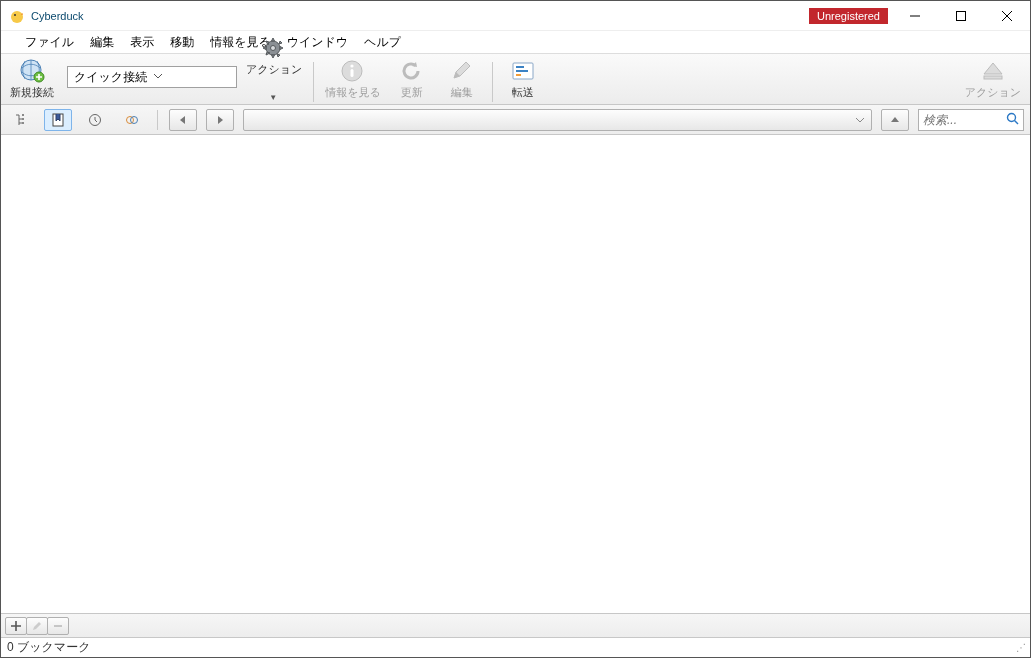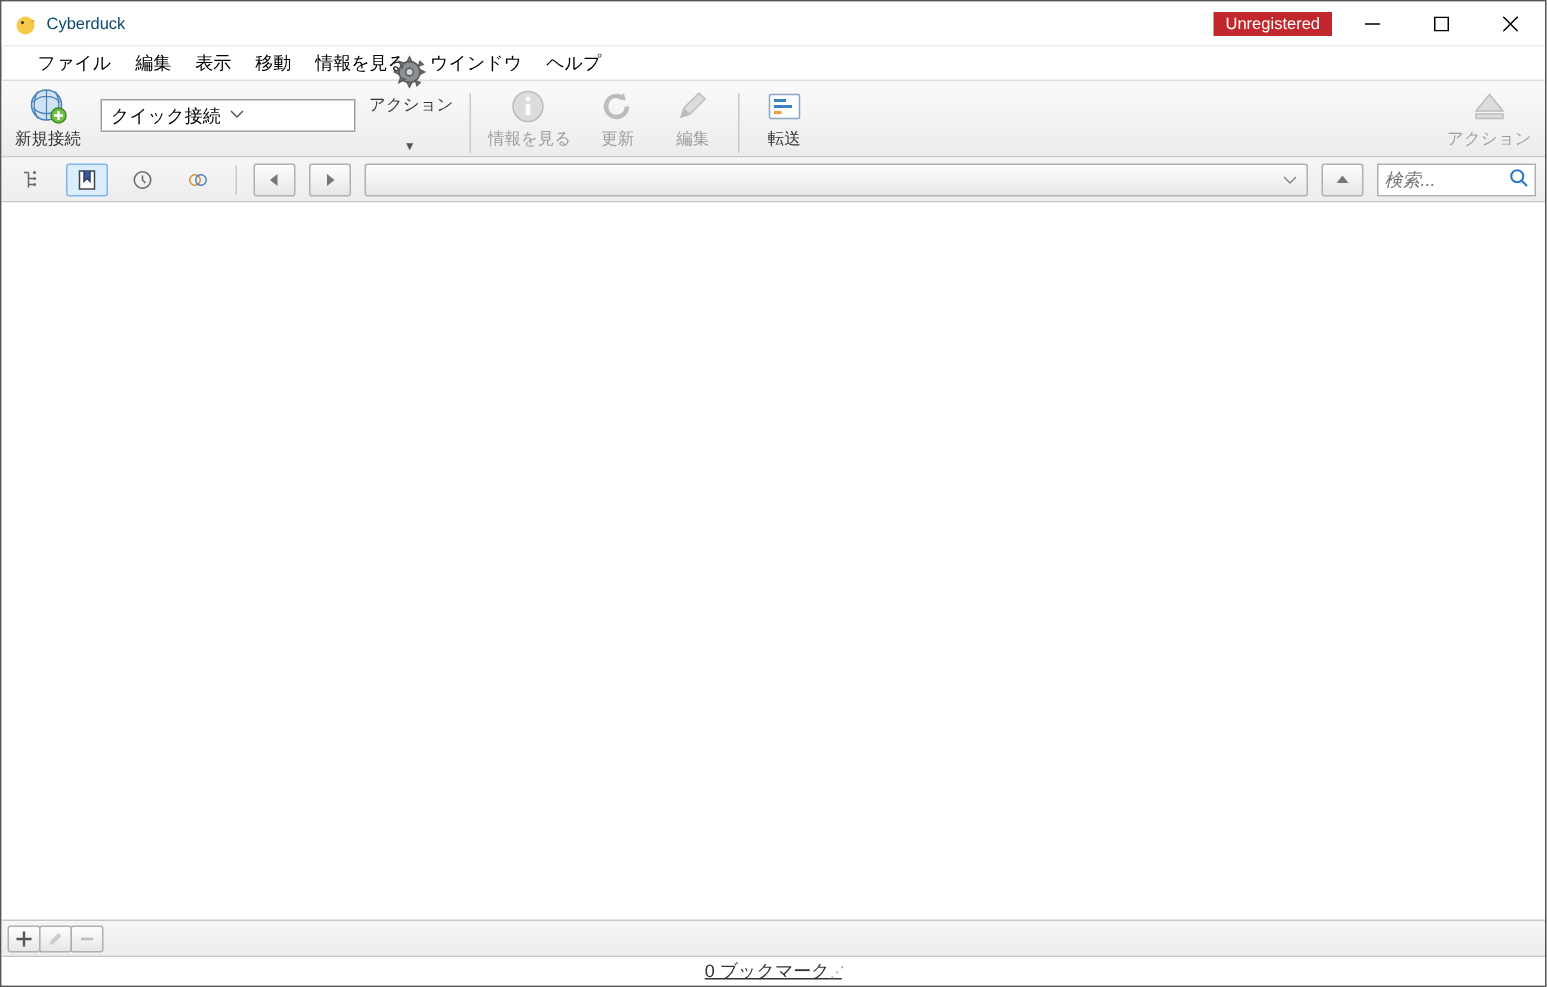--- a/index.html
+++ b/index.html
@@ -48,21 +48,21 @@
 
 
 .main { flex: 1; background: #fff; }
 
 
 .bottom-bar { height: 24px; border-top: 1px solid #c7c7c7; background: linear-gradient(#f6f6f6,#ededed); display: flex; align-items: center; padding: 0 4px; gap: 0; }
 .bb-btn { width: 22px; height: 18px; border: 1px solid #b0b0b0; background: linear-gradient(#fdfdfd,#e7e7e7); display: flex; align-items: center; justify-content: center; font-size: 13px; color: #555; border-radius: 2px; margin-right: -1px; }
 .bb-btn.disabled { color: #bbb; }
 
 
-.status-bar { height: 20px; border-top: 1px solid #c7c7c7; background: #fff; display: flex; align-items: center; padding: 0 6px; font-size: 12px; color: #333; justify-content: center; text-decoration: underline; }
+.status-bar { height: 20px; border-top: 1px solid #c7c7c7; background: #fff; display: flex; align-items: center; padding: 0 6px; font-size: 12px; color: #333; justify-content: space-between; }
 .grip { color: #999; letter-spacing: -2px; font-size: 10px; }
 </style>
 </head>
 <body>
 
 <div class="title-bar">
   <span class="app-icon">
     <svg viewBox="0 0 16 16">
         <circle cx="8" cy="9" r="6" fill="#f7c948"></circle>
         <circle cx="6" cy="7" r="1" fill="#333"></circle>

